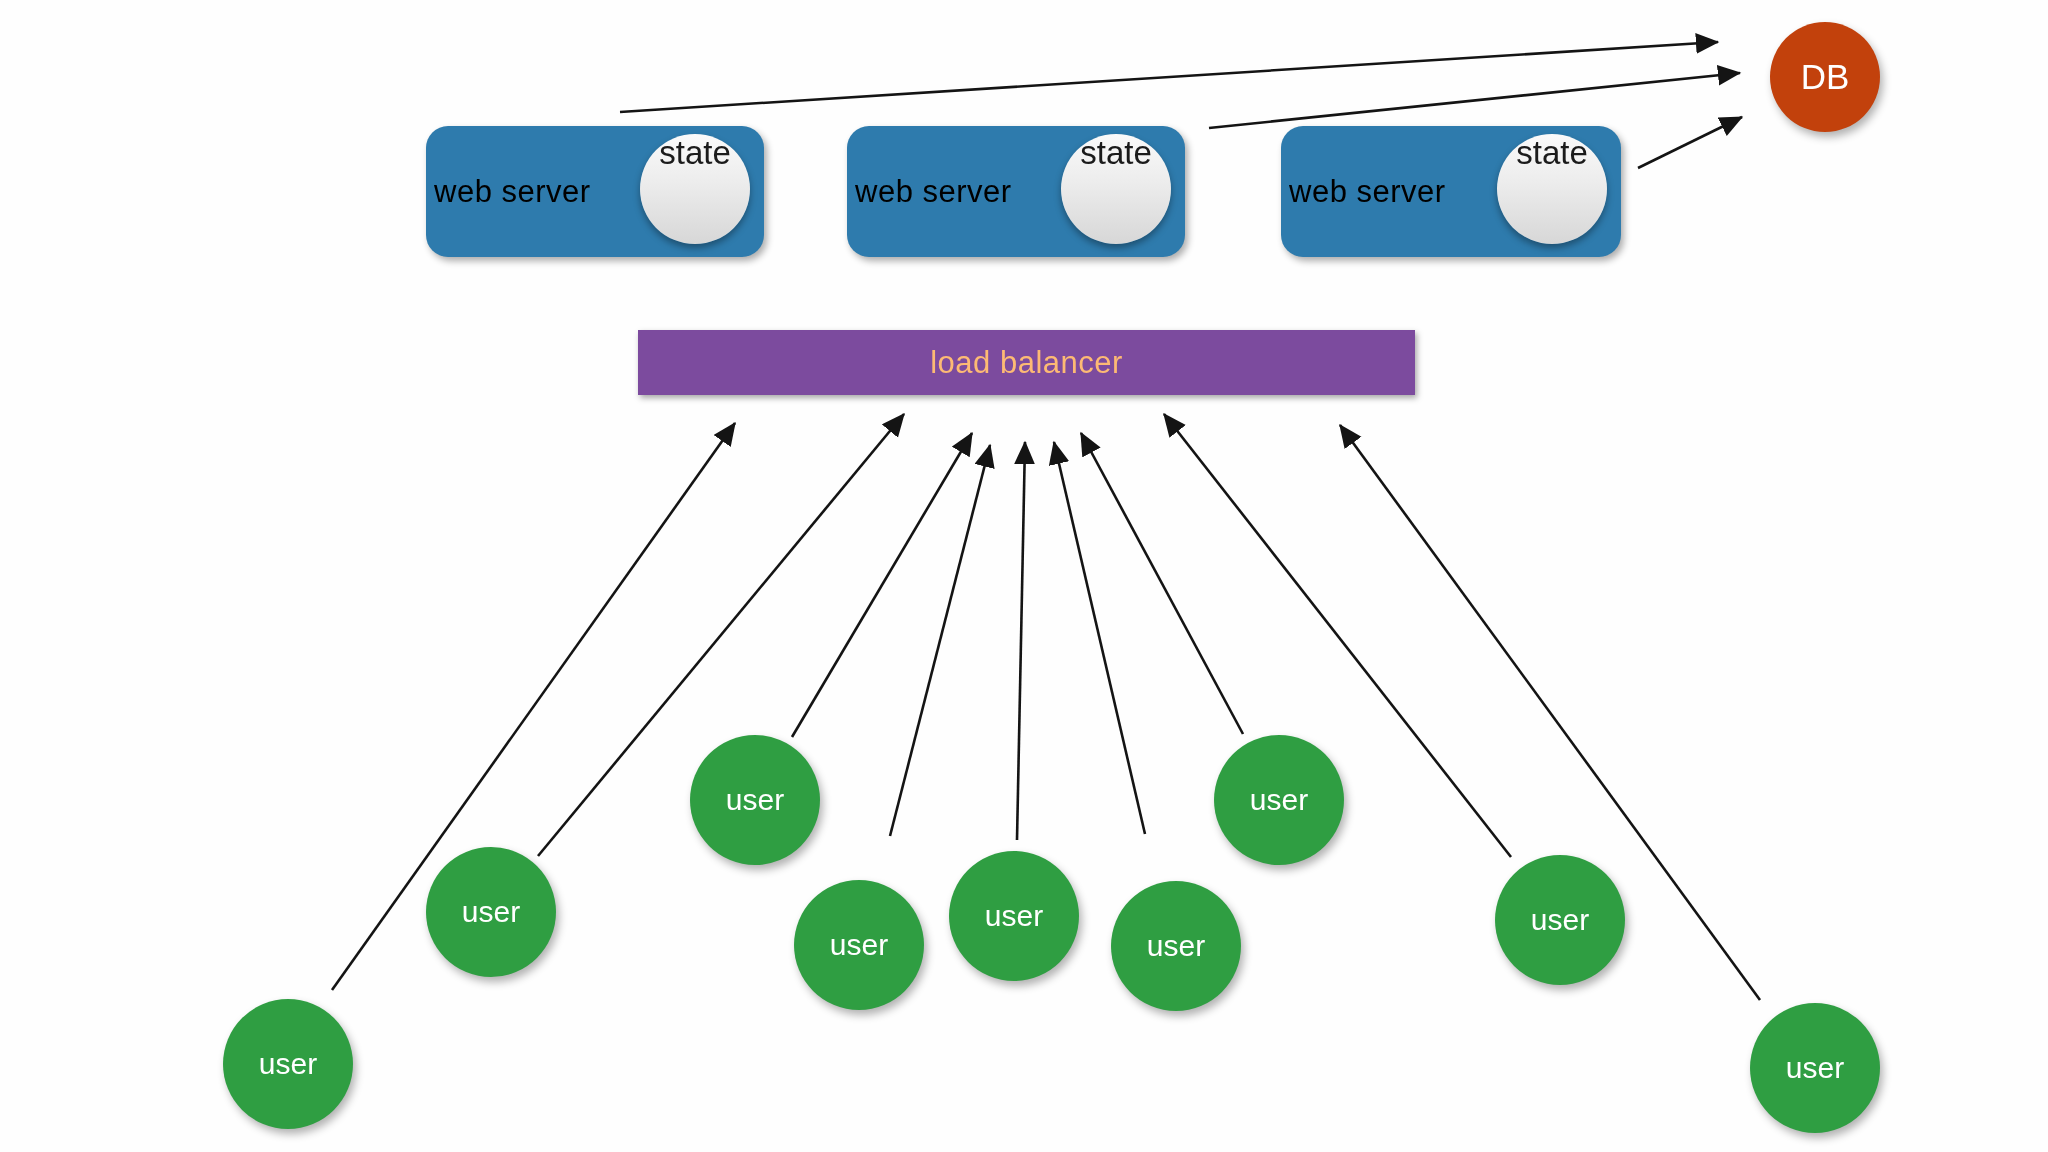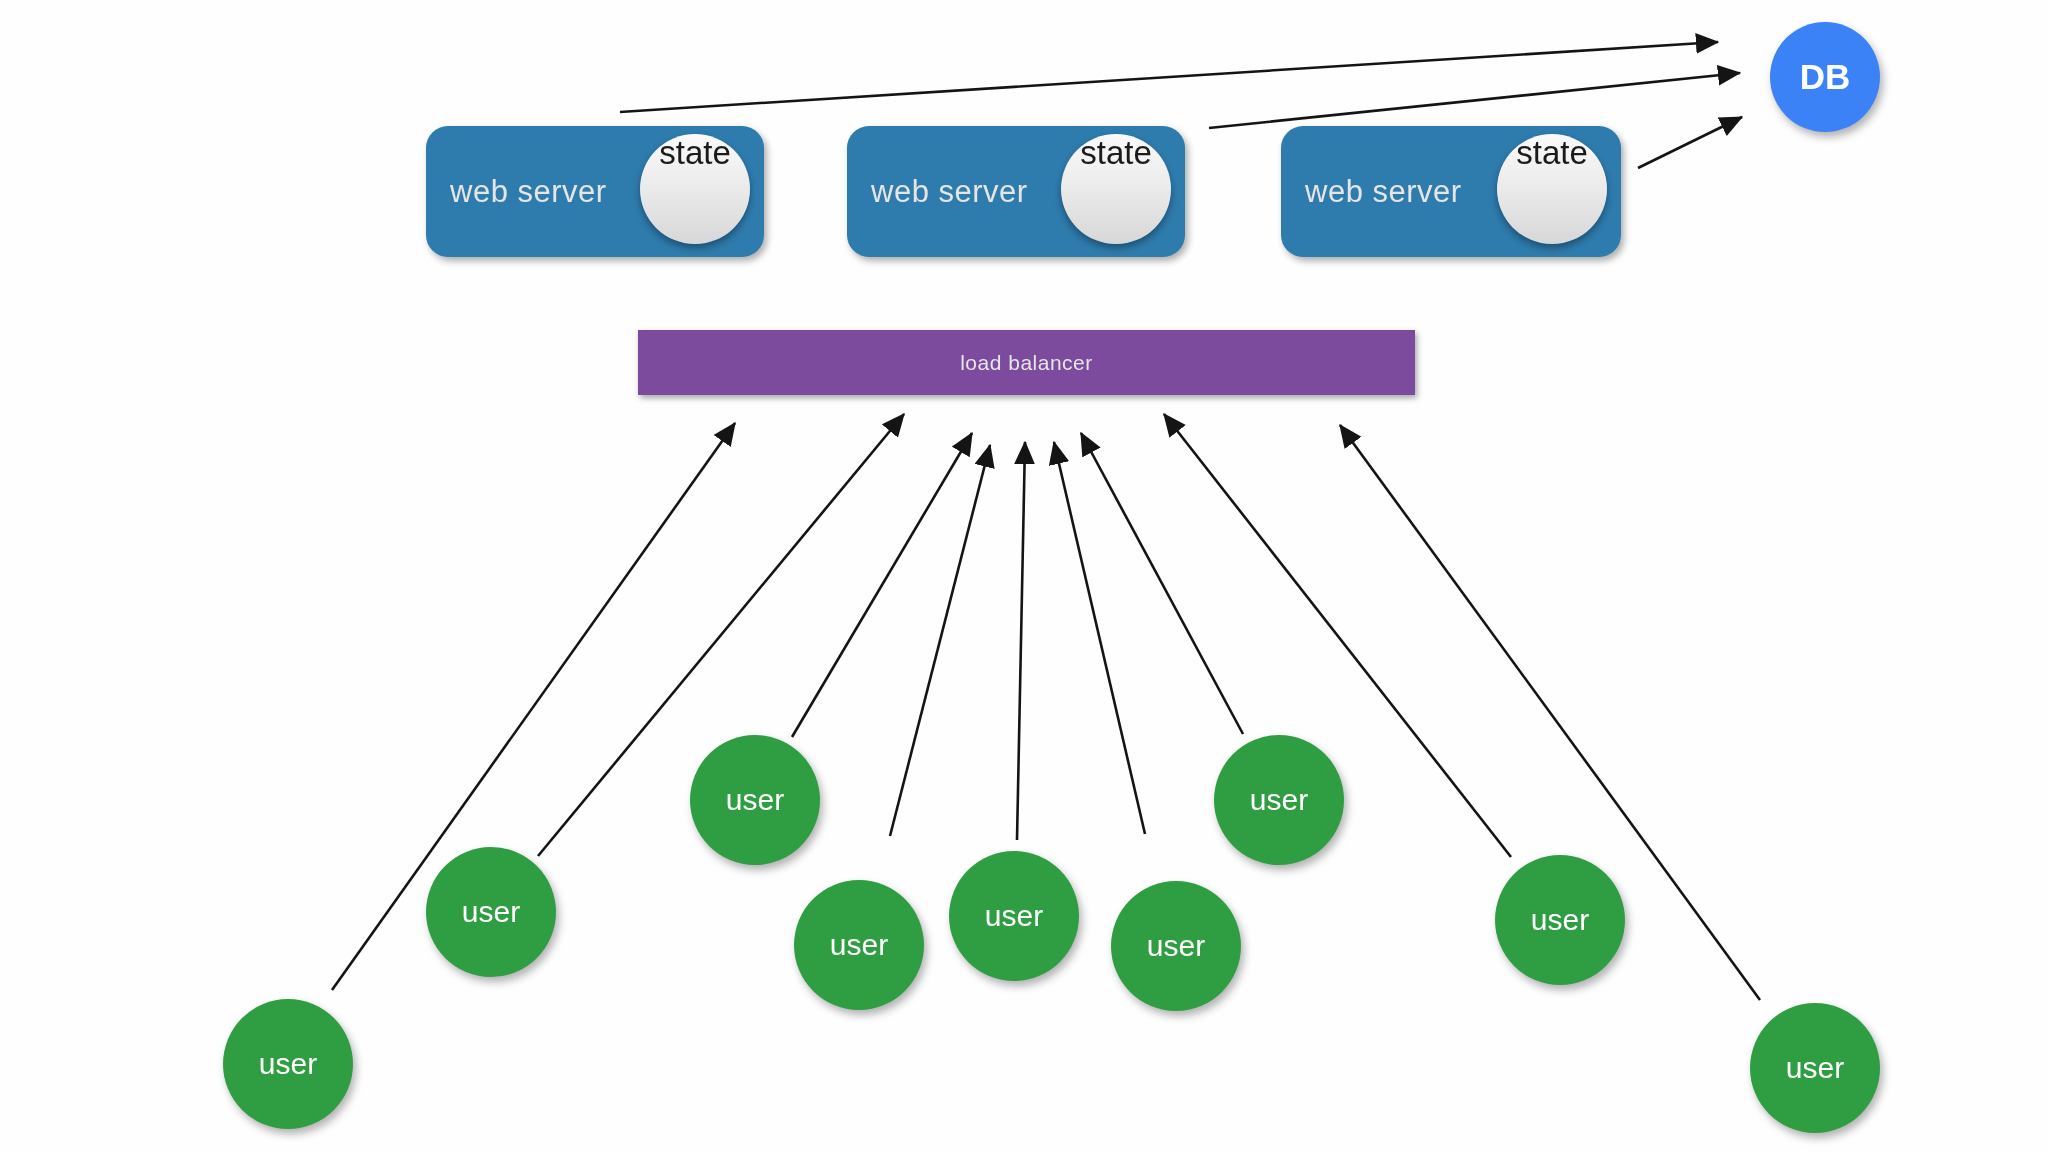--- a/index.html
+++ b/index.html
@@ -22,24 +22,24 @@
   }
   .node { position: absolute; box-sizing: border-box; }
 
   .server-box {
     border-radius: 22px;
     box-shadow: 3px 4px 7px rgba(0,0,0,0.32);
     display: flex;
     align-items: center;
   }
   .server-label {
-    color: #e5e5e5;
+    color: #000000;
     font-size: 31px;
     letter-spacing: 0.5px;
-    padding-left: 24px;
+    padding-left: 8px;
     white-space: nowrap;
   }
   .state-circle {
     position: absolute;
     border-radius: 50%;
     background: linear-gradient(180deg, #fafafa 0%, #ececec 45%, #d7d7d7 100%);
     box-shadow: 0 4px 7px rgba(0,0,0,0.35);
     display: flex;
     align-items: flex-start;
     justify-content: center;
@@ -48,22 +48,22 @@
     color: #1b1b1b;
     font-size: 33px;
   }
   .lb-bar {
     box-shadow: 2px 3px 6px rgba(0,0,0,0.35);
     display: flex;
     align-items: center;
     justify-content: center;
   }
   .lb-label {
-    color: #e5e5e5;
-    font-size: 21px;
+    color: #fdba74;
+    font-size: 31px;
     letter-spacing: 0.5px;
   }
   .circle-node {
     border-radius: 50%;
     box-shadow: 3px 5px 8px rgba(0,0,0,0.30);
     display: flex;
     align-items: center;
     justify-content: center;
   }
   .circle-label {
@@ -93,21 +93,21 @@
       <line x1="1760" y1="1000" x2="1340" y2="425" stroke="#141414" stroke-width="2.6" marker-end="url(#ah)"></line>
       <line x1="620" y1="112" x2="1718" y2="42" stroke="#141414" stroke-width="2.6" marker-end="url(#ah)"></line>
       <line x1="1209" y1="128" x2="1740" y2="73" stroke="#141414" stroke-width="2.6" marker-end="url(#ah)"></line>
       <line x1="1638" y1="168" x2="1742" y2="117" stroke="#141414" stroke-width="2.6" marker-end="url(#ah)"></line>
     </svg>
 
   <div class="node lb-bar" id="lb-node" style="left: 638px; top: 330px; width: 777px; height: 65px; background: rgb(124, 75, 158);">
     <span class="lb-label">load balancer</span>
   </div>
 
-  <div class="node circle-node" id="db-node" style="left: 1770px; top: 22px; width: 110px; height: 110px; background: #3b82f6; font-weight: bold;">
+  <div class="node circle-node" id="db-node" style="left: 1770px; top: 22px; width: 110px; height: 110px; background: #c2410c;">
     <span class="circle-label db-label">DB</span>
   </div>
 <div class="node server-box" style="left: 426px; top: 126px; width: 338px; height: 131px; background: rgb(46, 123, 173);">
       <span class="server-label">web server</span>
       <div class="state-circle" style="width: 110px; height: 110px; left: 214px; top: 7.5px;">
         <span class="state-label">state</span>
       </div>
     </div>
     <div class="node server-box" style="left: 847px; top: 126px; width: 338px; height: 131px; background: rgb(46, 123, 173);">
       <span class="server-label">web server</span>

